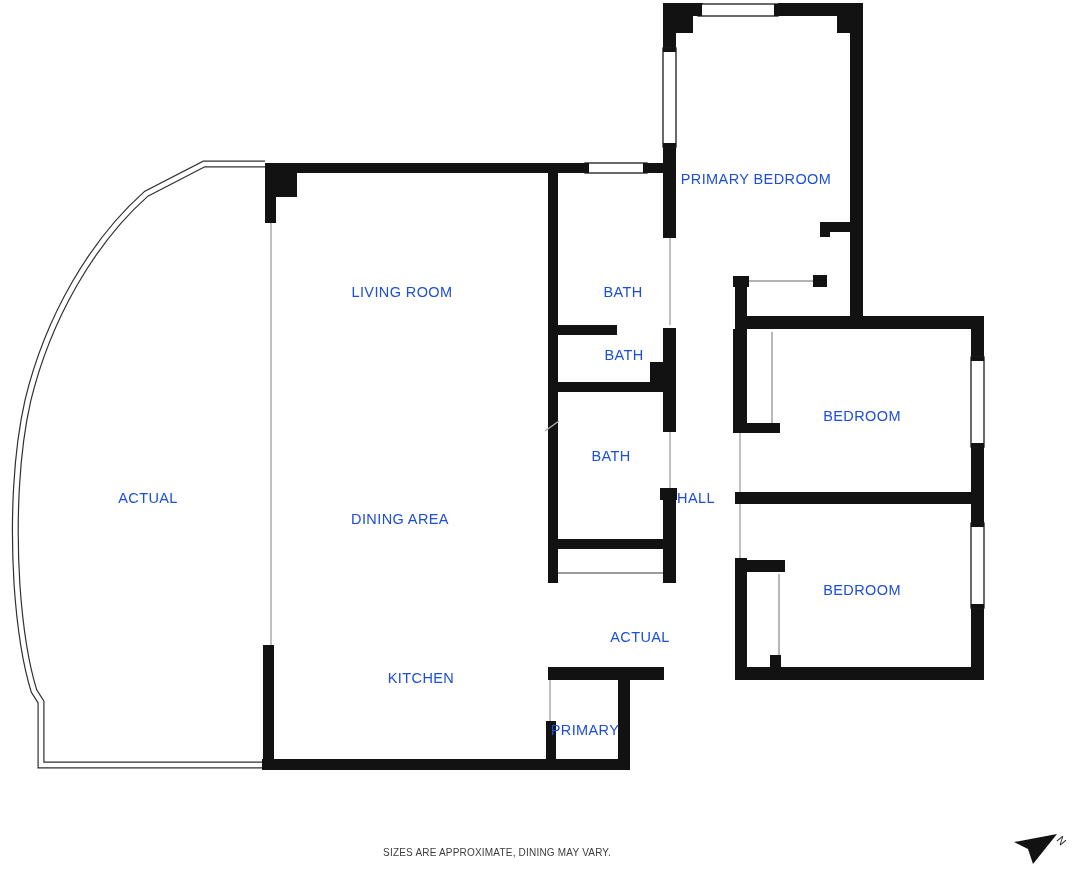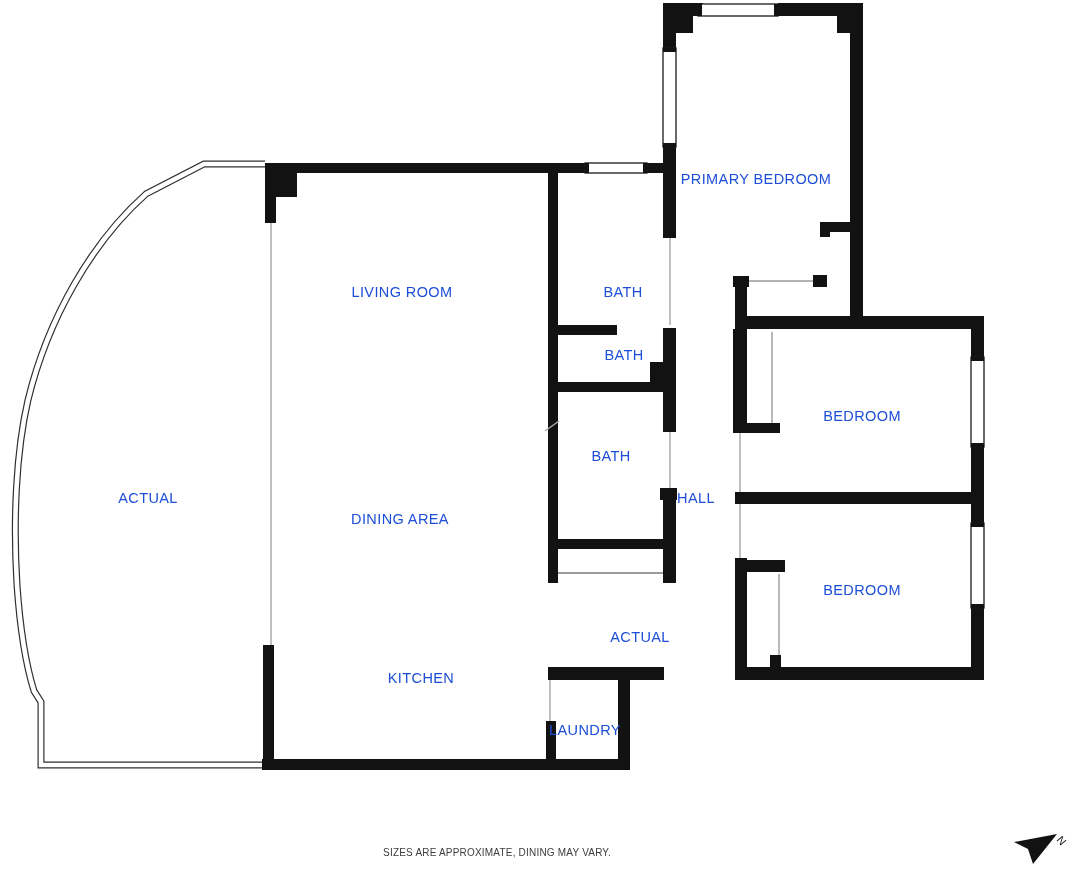--- a/index.html
+++ b/index.html
@@ -168,18 +168,18 @@
   <div class="room-label" style="left:148px; top:498px;">ACTUAL</div>
   <div class="room-label" style="left:402px; top:292px;">LIVING ROOM</div>
   <div class="room-label" style="left:400px; top:519px;">DINING AREA</div>
   <div class="room-label" style="left:401px; top:678px;margin-left:20px;">KITCHEN</div>
   <div class="room-label" style="left:756px; top:179px;">PRIMARY BEDROOM</div>
   <div class="room-label" style="left:623px; top:292px;">BATH</div>
   <div class="room-label" style="left:624px; top:355px;">BATH</div>
   <div class="room-label" style="left:611px; top:456px;">BATH</div>
   <div class="room-label" style="left:696px; top:498px;">HALL</div>
   <div class="room-label" style="left:640px; top:637px;">ACTUAL</div>
-  <div class="room-label" style="left:585px; top:730px;">LAUNDRY</div>
+  <div class="room-label" style="left:585px; top:730px;">PRIMARY</div>
   <div class="room-label" style="left:862px; top:416px;">BEDROOM</div>
   <div class="room-label" style="left:862px; top:590px;">BEDROOM</div>
 
   <div class="disclaimer">SIZES ARE APPROXIMATE, DINING MAY VARY.</div>
 </div>
 
 </body></html>

